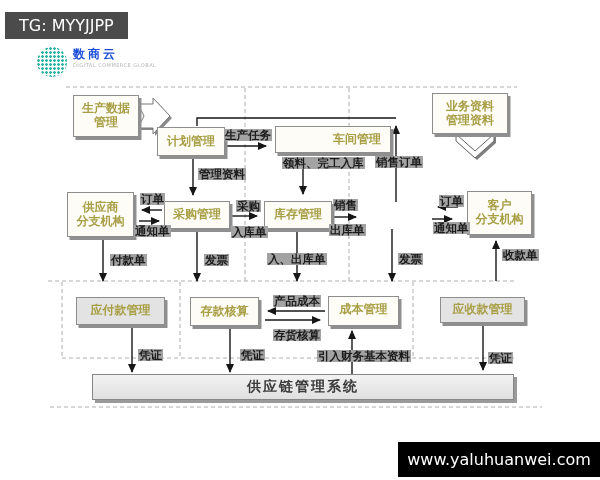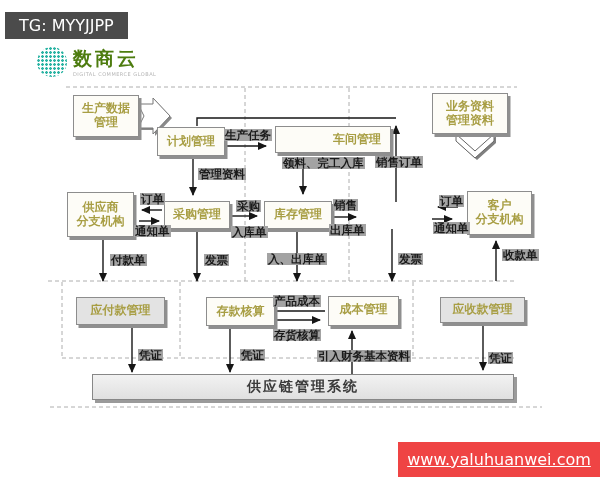--- a/index.html
+++ b/index.html
@@ -13,28 +13,28 @@
   .node.gray{background:#e3e3e3;}
   .bar{position:absolute;z-index:2;display:flex;align-items:center;justify-content:center;
        background:linear-gradient(180deg,#f2f2f2,#e0e0e0);border:1px solid #878787;
        box-shadow:3px 3px 0 #9a9a9a;color:#3a3a3a;font-weight:bold;font-size:14px;
        letter-spacing:2px;}
   .elabel{position:absolute;z-index:3;font-size:11.5px;font-weight:600;color:#1b1b1b;
           background:#a3a3a3;white-space:nowrap;line-height:1.05;padding:0 1px;}
   .badge{position:absolute;left:5px;top:12px;height:27px;z-index:4;background:#4b4b4b;
          color:#ffffff;font-size:16px;display:flex;align-items:center;padding:0 14px;}
   .watermark{position:absolute;left:398px;top:442px;width:202px;height:35px;z-index:4;
-             background:#ef4444;color:#ffffff;font-size:16px;display:flex;
-             align-items:center;justify-content:center;text-decoration:underline;}
+             background:#000000;color:#ffffff;font-size:16px;display:flex;
+             align-items:center;justify-content:center;}
   .logo{position:absolute;left:37px;top:47px;z-index:4;display:flex;align-items:flex-start;}
   .logo-icon{width:30px;height:30px;border-radius:50%;
              background-image:radial-gradient(circle at 1.5px 1.5px,#2ab3a3 1px,transparent 1.6px);
              background-size:4px 4px;}
   .logo-txt{margin-left:6px;}
-  .logo-name{font-size:19px;color:#4d7c0f;font-weight:600;letter-spacing:3px;line-height:1.2;}
+  .logo-name{font-size:12px;color:#1d4ed8;font-weight:600;letter-spacing:3px;line-height:1.2;}
   .logo-sub{font-size:5px;color:#b5b5b5;letter-spacing:.5px;margin-top:1px;}
 </style>
 </head>
 <body>
 
 <div id="canvas">
 
   <svg id="flow-svg" width="600" height="480">
     <defs>
       <marker id="ah" markerUnits="userSpaceOnUse" markerWidth="10" markerHeight="9" refX="8" refY="4" orient="auto">
@@ -95,21 +95,21 @@
   <div class="node" style="left:275px;top:126px;width:66px;height:25px;padding-left:48px;">车间管理</div>
   <div class="node" style="left:432px;top:93px;width:74px;height:39px;">业务资料
 管理资料</div>
   <div class="node" style="left:67px;top:192px;width:65px;height:43px;">供应商
 分支机构</div>
   <div class="node" style="left:164px;top:201px;width:64px;height:26px;">采购管理</div>
   <div class="node" style="left:264px;top:201px;width:66px;height:26px;">库存管理</div>
   <div class="node" style="left:467px;top:191px;width:63px;height:42px;">客户
 分支机构</div>
   <div class="node gray" style="left:76px;top:297px;width:87px;height:26px;">应付款管理</div>
-  <div class="node" style="left:190px;top:297px;width:67px;height:27px;margin-left:16px;">存款核算</div>
+  <div class="node" style="left:190px;top:297px;width:67px;height:27px;">存款核算</div>
   <div class="node" style="left:328px;top:296px;width:69px;height:28px;font-family:Liberation Mono, monospace;">成本管理</div>
   <div class="node gray" style="left:440px;top:297px;width:83px;height:24px;">应收款管理</div>
   <div class="bar" style="left:92px;top:374px;width:420px;height:24px;">供应链管理系统</div>
 
   <span class="elabel" style="left:224px;top:129px;">生产任务</span>
   <span class="elabel" style="left:375px;top:156px;">销售订单</span>
   <span class="elabel" style="left:198px;top:168px;">管理资料</span>
   <span class="elabel" style="left:282px;top:157px;">领料、完工入库</span>
   <span class="elabel" style="left:140px;top:193px;">订单</span>
   <span class="elabel" style="left:134px;top:225px;">通知单</span>

